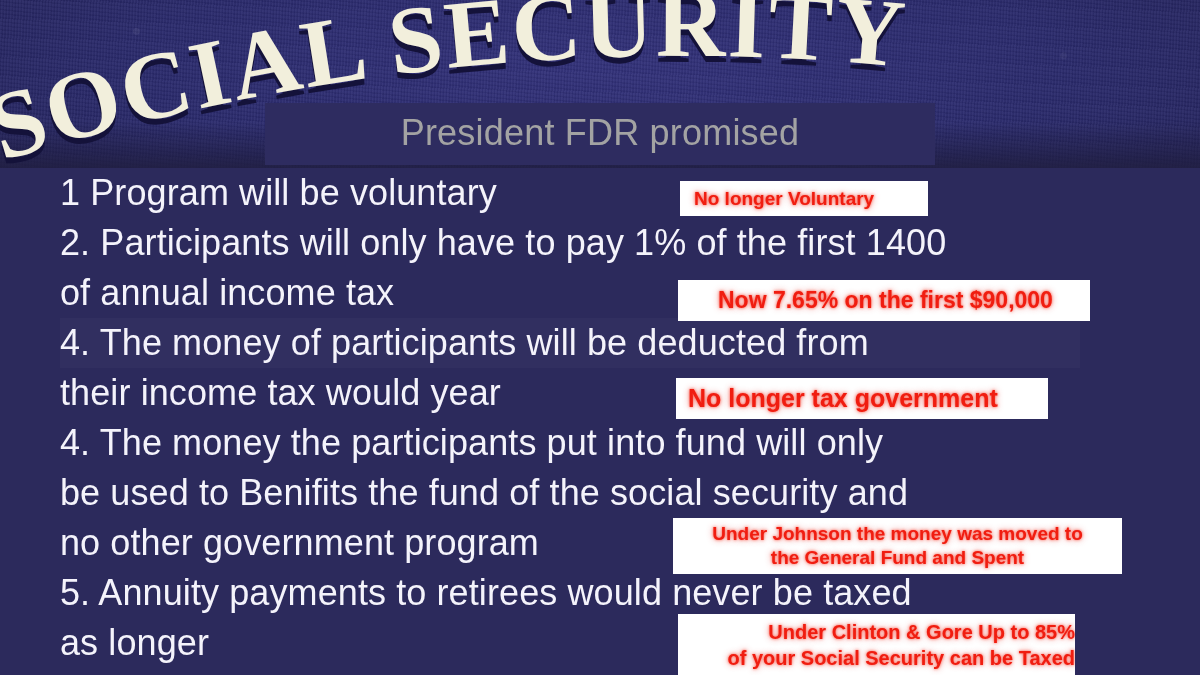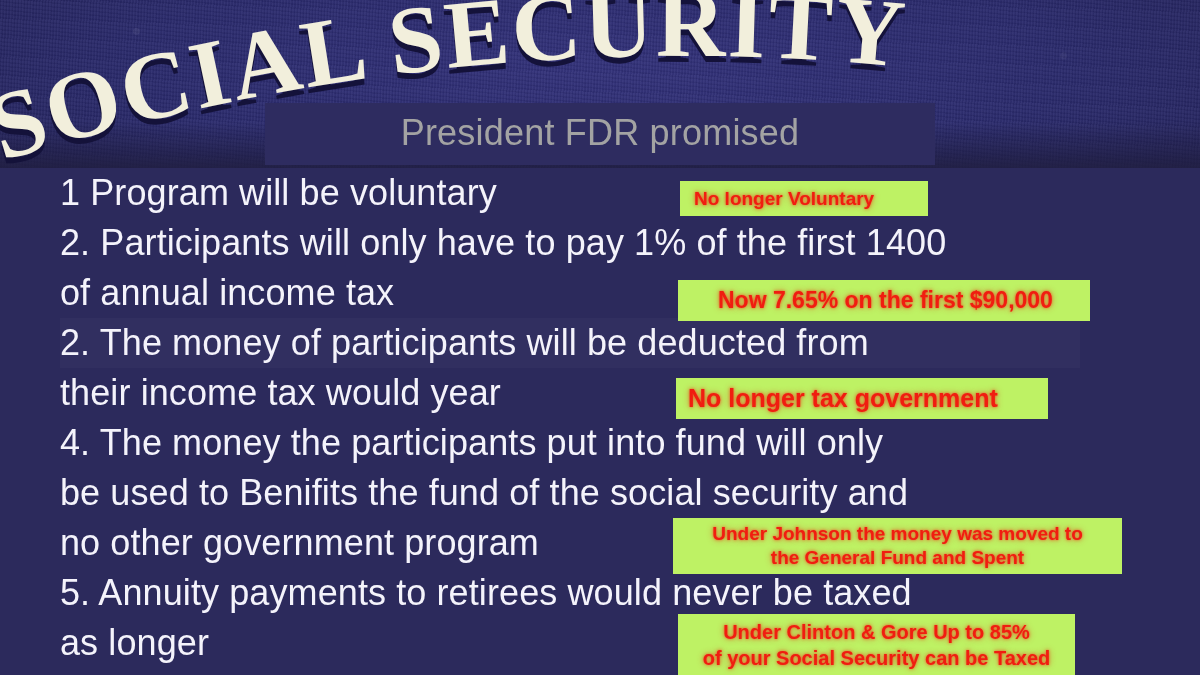--- a/index.html
+++ b/index.html
@@ -133,21 +133,21 @@
     white-space: nowrap;
   }
   
   .promise-line.panel {
     background: rgba(255,255,255,0.028);
   }
 
   
   .callout {
     position: absolute;
-    background: #bef264;
+    background: #ffffff;
     color: #f01d10;
     font-family: "Liberation Sans", sans-serif;
     font-weight: 700;
     display: flex;
     flex-direction: column;
     align-items: center;
     justify-content: center;
     text-align: center;
     text-shadow: 0 0 3px rgba(255,40,20,.75), 0 0 7px rgba(220,20,10,.45);
     white-space: nowrap;
@@ -183,20 +183,21 @@
     left: 673px; top: 518px;
     width: 449px; height: 56px;
     font-size: 19px;
     line-height: 24px;
   }
   #callout-clinton {
     left: 678px; top: 614px;
     width: 397px; height: 61px;
     font-size: 20px;
     line-height: 26px;
+    align-items: flex-end;
   }
 </style>
 </head>
 <body>
 
 <div id="slide">
 
   <div id="header-photo">
     <div class="tex-a"></div>
     <div class="tex-b"></div>
@@ -217,21 +218,21 @@
     </text>
   </svg>
 
   <div id="title-band"></div>
   <div id="slide-title">President FDR promised</div>
 
   <div id="promise-list">
     <div class="promise-line">1 Program will be voluntary</div>
     <div class="promise-line">2. Participants will only have to pay 1% of the first 1400</div>
     <div class="promise-line">of annual income tax</div>
-    <div class="promise-line panel">2. The money of participants will be deducted from</div>
+    <div class="promise-line panel">4. The money of participants will be deducted from</div>
     <div class="promise-line">their income tax would year</div>
     <div class="promise-line">4. The money the participants put into fund will only</div>
     <div class="promise-line">be used to Benifits the fund of the social security and</div>
     <div class="promise-line">no other government program</div>
     <div class="promise-line">5. Annuity payments to retirees would never be taxed</div>
     <div class="promise-line">as longer</div>
   </div>
 
   <div class="callout" id="callout-voluntary">
     <span class="ln">No  longer Voluntary</span>

